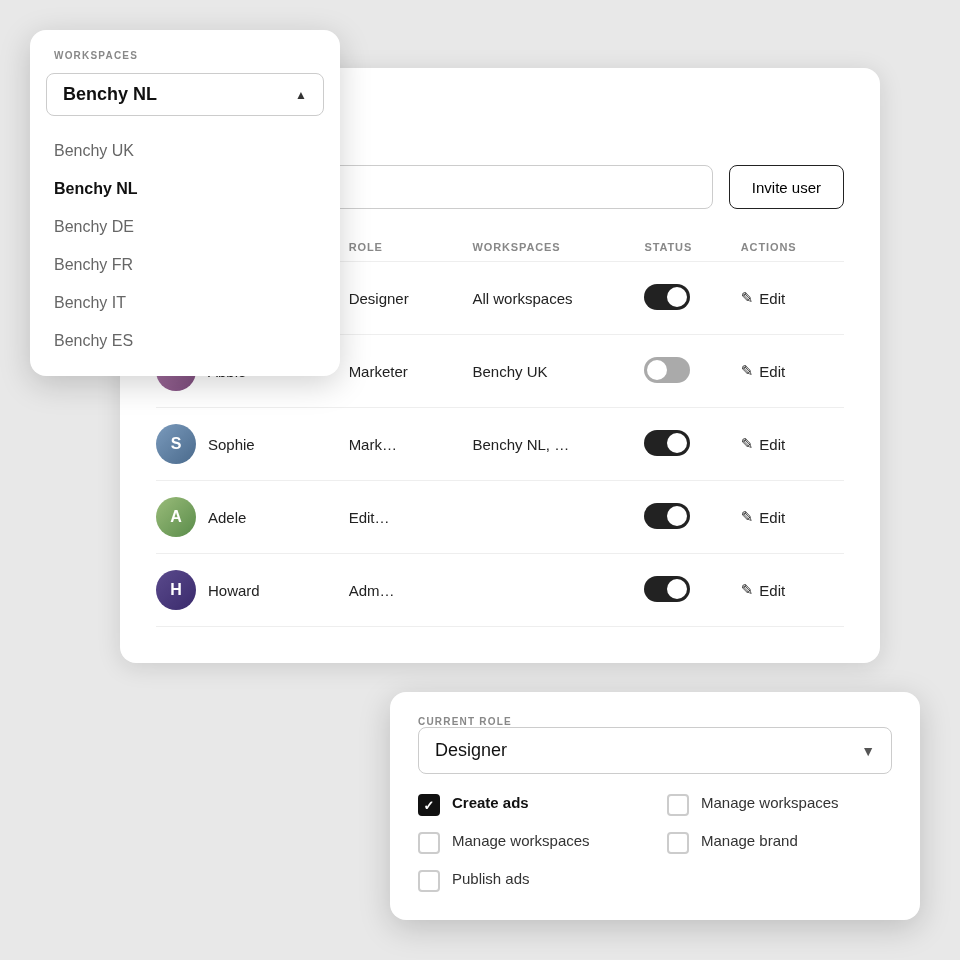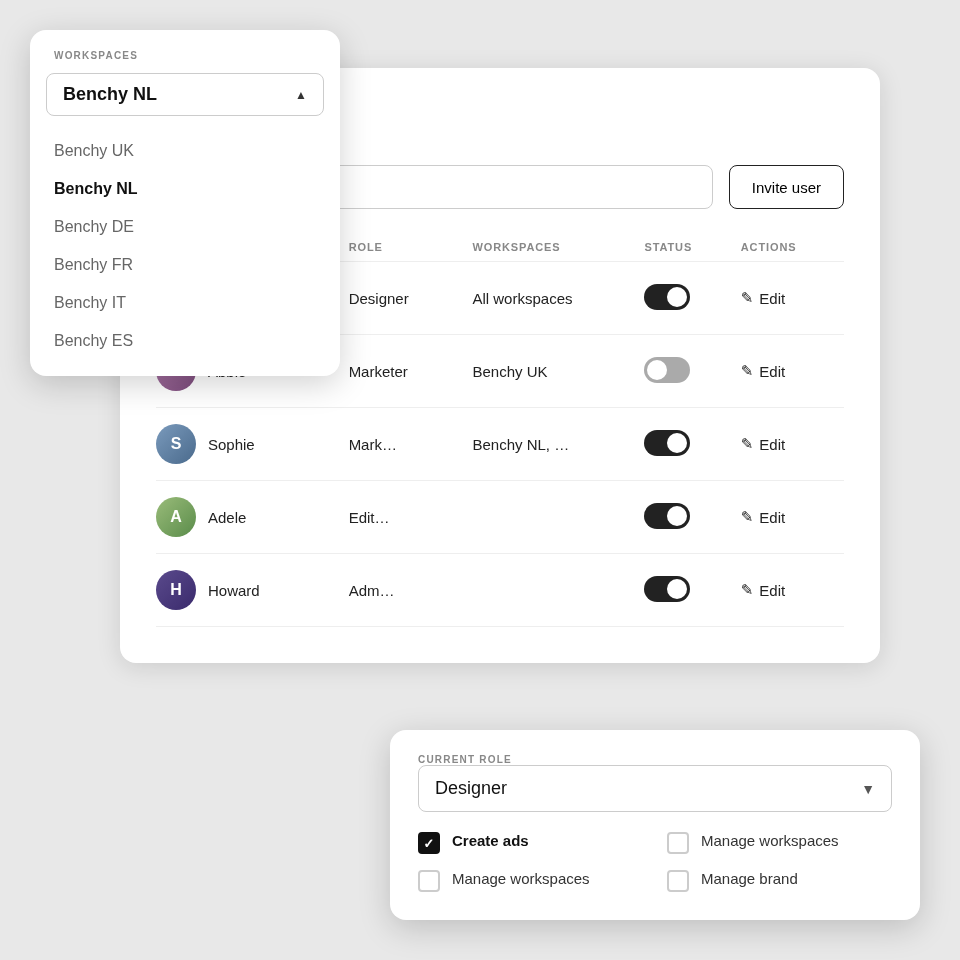--- a/index.html
+++ b/index.html
@@ -464,14 +464,18 @@
       <div class="checkbox"></div>
       <span>Manage workspaces</span>
     </div>
 
 
     <div class="perm-item">
       <div class="checkbox"></div>
       <span>Manage brand</span>
     </div>
 
+    <div class="perm-item">
+      <div class="checkbox"></div>
+      <span>Publish ads</span>
+    </div>
   </div>
 </div>
 
 </body></html>

